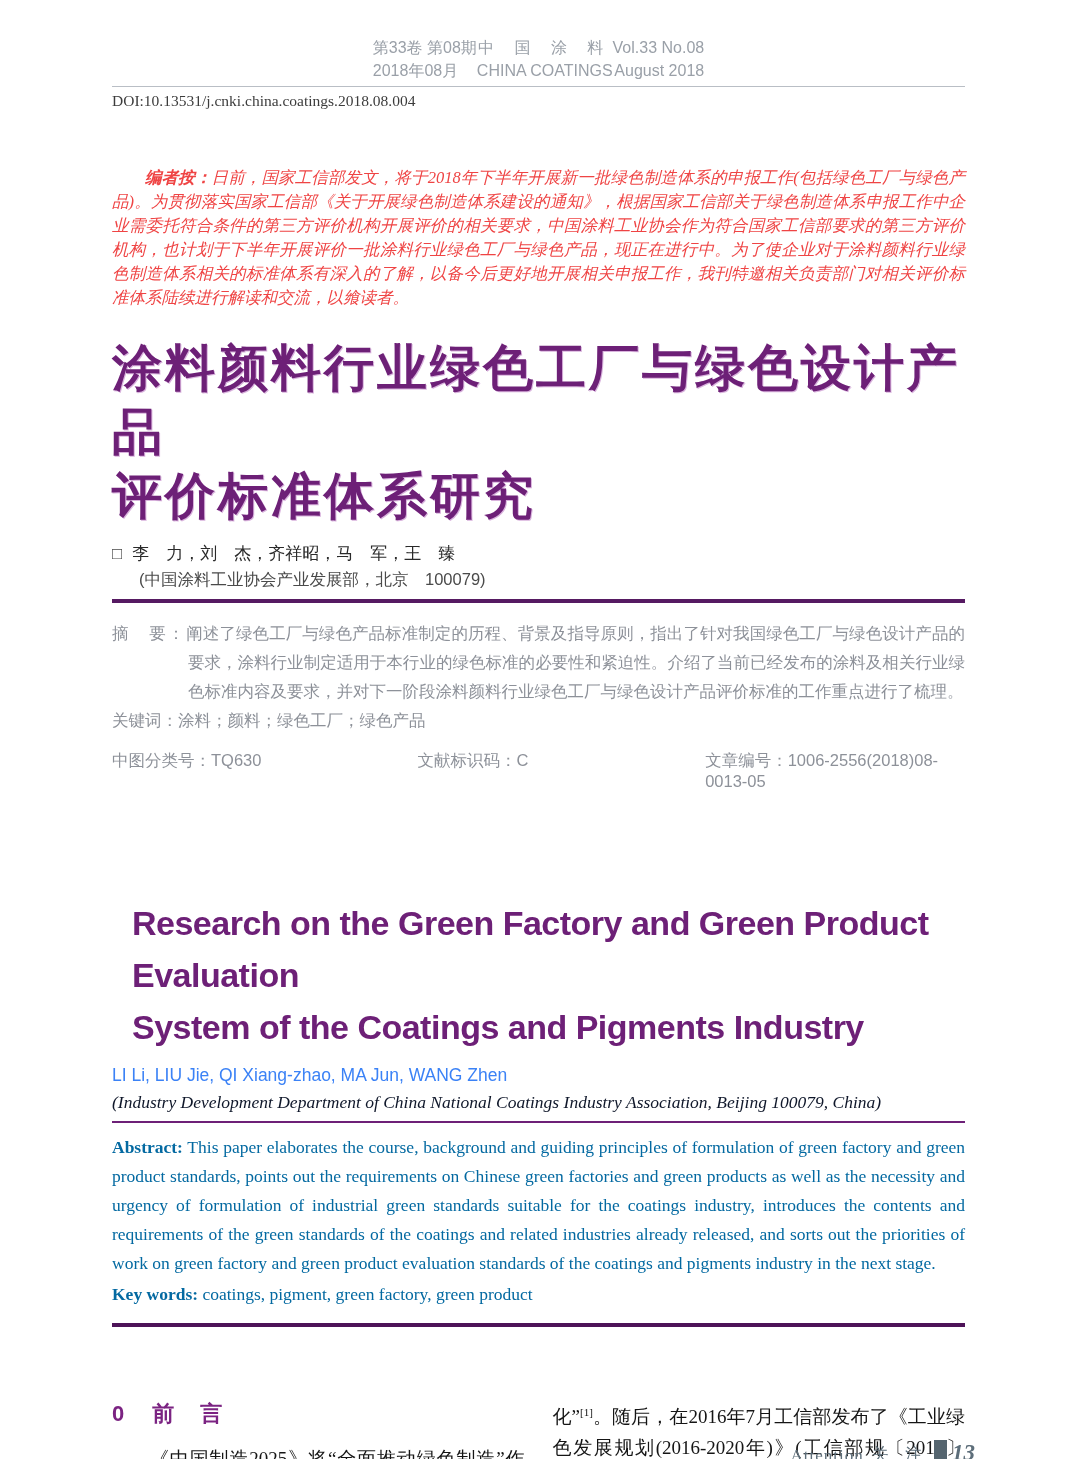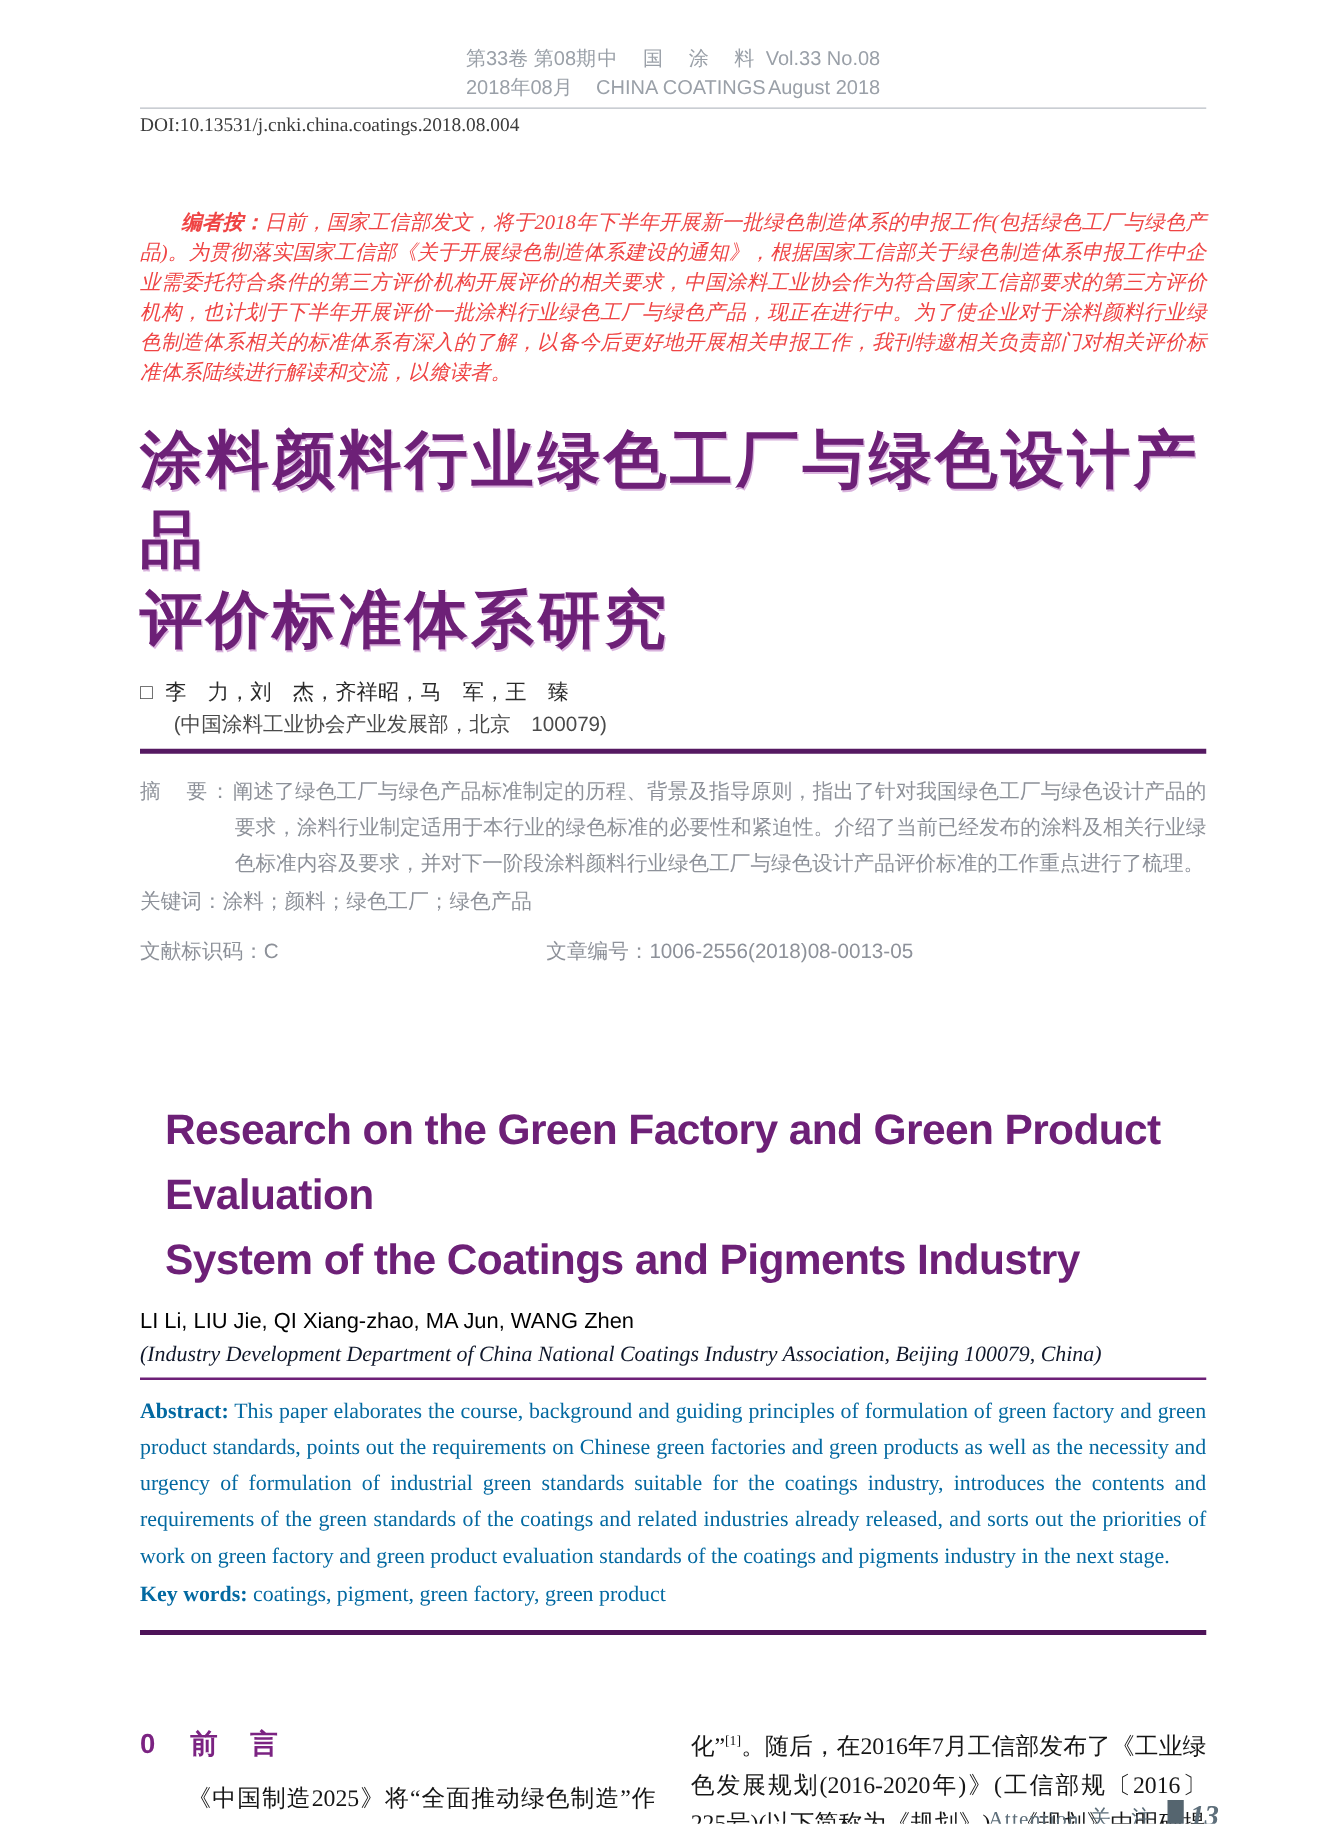--- a/index.html
+++ b/index.html
@@ -57,21 +57,21 @@
   .clc-row { display: flex; margin-top: 18px; font-size: 16.5px; }
   .clc-row .clc-item1 { width: 345px; }
   .clc-row .clc-item2 { width: 325px; }
 
   
   .title-en {
     margin-top: 106px; color: #6d2077;
     font-family: "Liberation Sans", "DejaVu Sans", sans-serif;
     font-weight: 800; font-size: 34px; line-height: 52px; letter-spacing: -0.5px; margin-left: 20px;
   }
-  .authors-en { margin-top: 12px; color: #000000; font-size: 17.5px;
+  .authors-en { margin-top: 12px; color: #3b82f6; font-size: 17.5px;
     font-family: "Liberation Sans", sans-serif; }
   .affil-en { margin-top: 6px; color: #0f172a; font-size: 17.5px; font-style: italic;
     font-family: "Liberation Serif", serif; }
   .rule-purple-thin { border-bottom: 2px solid #6d2077; margin-top: 8px; }
 
   
   .abstract-en { margin-top: 10px; color: #0369a1; font-family: Liberation Serif, serif; }
   .abstract-en p { font-size: 17.5px; line-height: 29px; text-align: justify; }
   .abstract-en .bold-label { font-weight: bold; }
   .kw-en { margin-top: 2px; }
@@ -134,20 +134,21 @@
     <span class="marker">□</span><span>李　力，刘　杰，齐祥昭，马　军，王　臻</span>
   </div>
   <div class="affil-cn">(中国涂料工业协会产业发展部，北京　100079)</div>
 
   <div class="rule-purple"></div>
 
   <section class="abstract-cn">
     <p class="abs-p"><span class="abs-label">摘　要：</span><span>阐述了绿色工厂与绿色产品标准制定的历程、背景及指导原则，指出了针对我国绿色工厂与绿色设计产品的要求，涂料行业制定适用于本行业的绿色标准的必要性和紧迫性。介绍了当前已经发布的涂料及相关行业绿色标准内容及要求，并对下一阶段涂料颜料行业绿色工厂与绿色设计产品评价标准的工作重点进行了梳理。</span></p>
     <p class="kw-p"><span>关键词：</span><span>涂料；颜料；绿色工厂；绿色产品</span></p>
     <div class="clc-row">
+      <span class="clc-item1"><span>中图分类号：</span><span>TQ630</span></span>
       <span class="clc-item2"><span>文献标识码：</span><span>C</span></span>
       <span class="clc-item3"><span>文章编号：</span><span>1006-2556(2018)08-0013-05</span></span>
     </div>
   </section>
 
   <h2 class="title-en">
     <span>Research on the Green Factory and Green Product Evaluation</span><br>
     <span>System of the Coatings and Pigments Industry</span>
   </h2>
   <div class="authors-en">LI Li, LIU Jie, QI Xiang-zhao, MA Jun, WANG Zhen</div>

